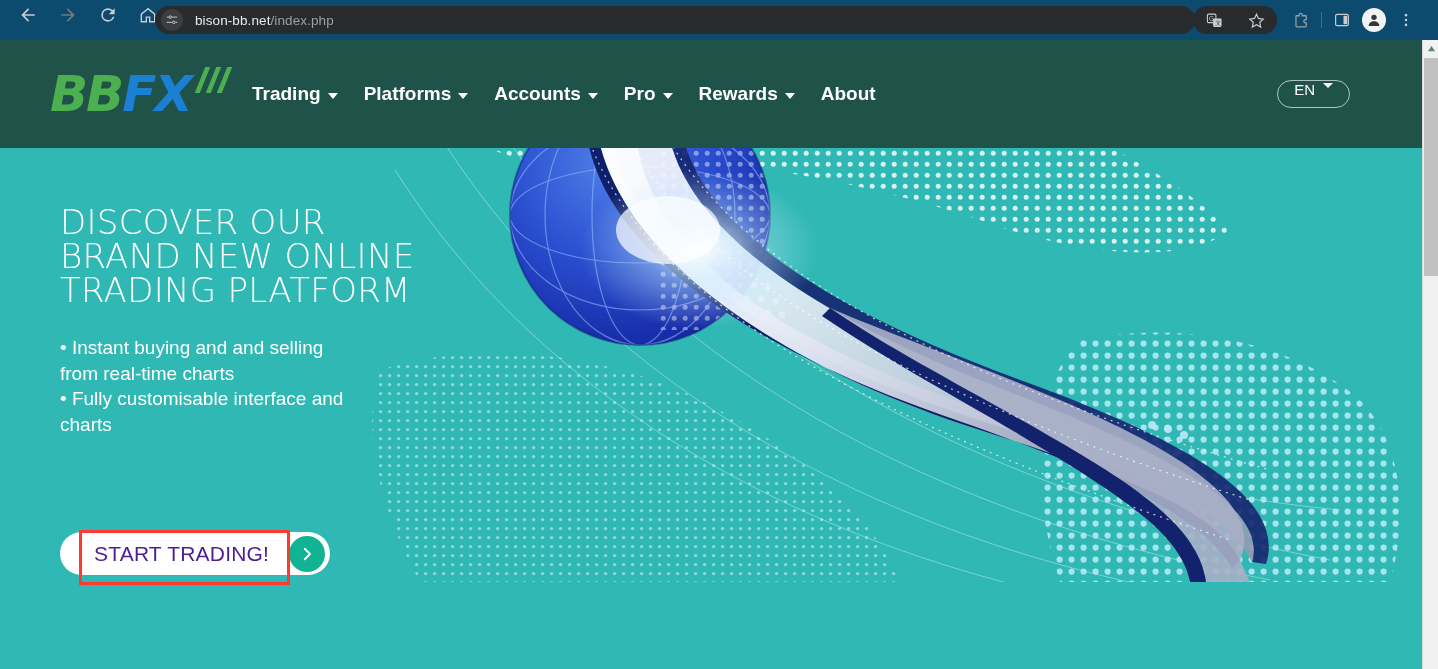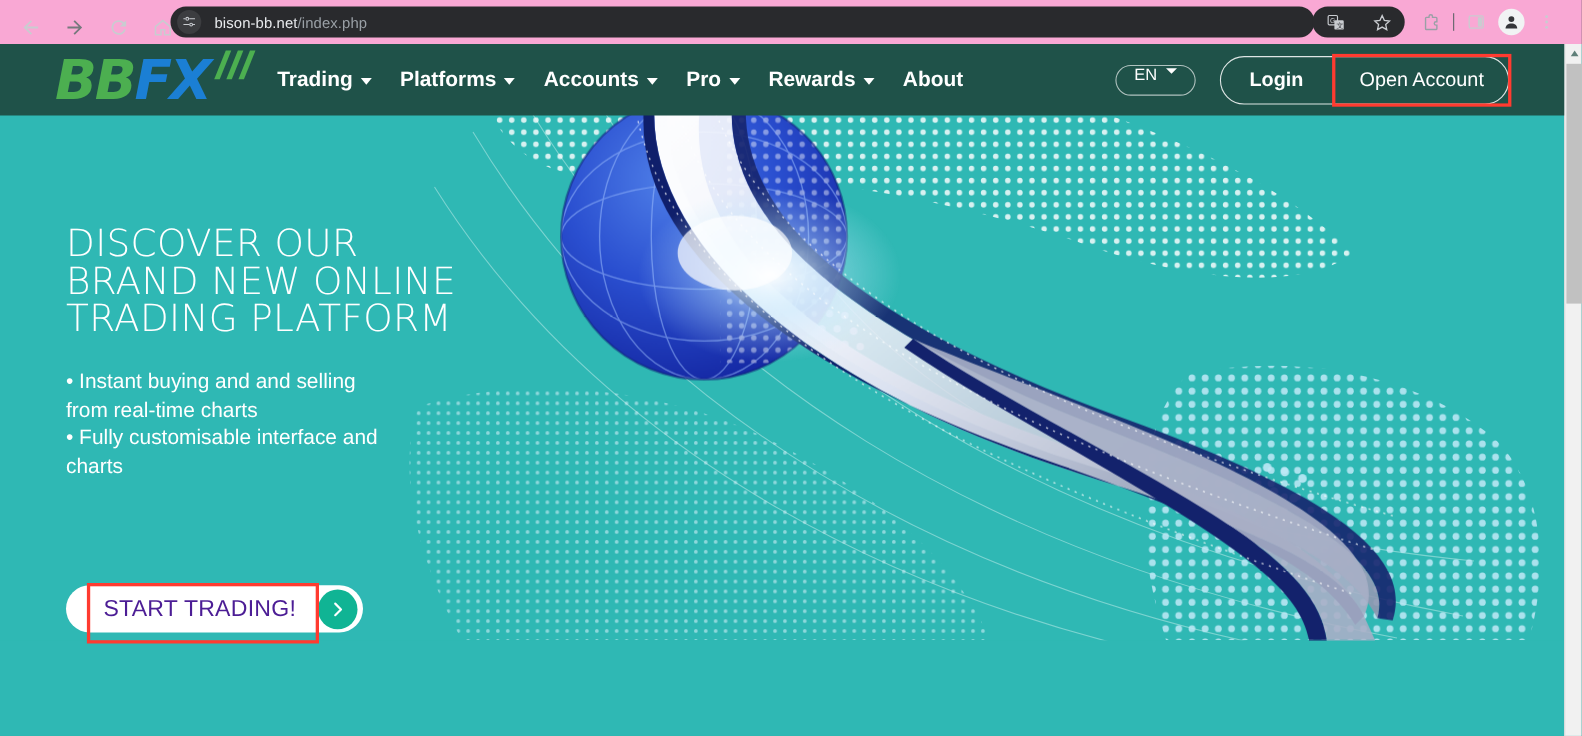--- a/index.html
+++ b/index.html
@@ -8,22 +8,22 @@
     width: 1438px; height: 669px;
     overflow: hidden;
     font-family: "Liberation Sans", sans-serif;
     background: #2b2b2b;
   }
 
   
   .browser-bar {
     position: absolute; left: 0; top: 0;
     width: 1438px; height: 40px;
-    background: #f9a8d4;
-    display: flex; align-items: flex-end;
+    background: #0c4a6e;
+    display: flex; align-items: flex-start;
   }
   .nav-btns { display: flex; align-items: center; padding-left: 8px; }
   .nav-btn {
     width: 30px; height: 30px;
     display: flex; align-items: center; justify-content: center;
     border-radius: 50%;
     margin: 0 5px;
   }
   .nav-btn svg { display: block; }
   .omnibox {
@@ -80,21 +80,21 @@
   .viewport {
     position: absolute; left: 0; top: 40px;
     width: 1438px; height: 629px;
     overflow: hidden;
     background: #2fb8b4;
   }
 
   
   .site-header {
     position: absolute; left: 0; top: 0;
-    width: 1422px; height: 65px;
+    width: 1422px; height: 108px;
     background: #1f5249;
     display: flex; align-items: center;
     z-index: 30;
   }
   .logo {
     position: relative;
     margin-left: 50px;
     width: 200px; height: 56px;
     flex: 0 0 auto;
   }
@@ -534,24 +534,20 @@
       <div class="nav-item">
         <span>About</span>
       </div>
     </nav>
 
     <div class="header-right">
       <div class="lang-pill">
         <span>EN</span>
         <span class="caret"></span>
       </div>
-      <div class="auth-pill">
-        <div class="auth-btn login">Login</div>
-        <div class="auth-btn open-account">Open Account</div>
-      </div>
     </div>
   </div>
 
   <div class="hero">
     <div class="hero-copy">
       <h1 class="hero-title">DISCOVER OUR BRAND NEW ONLINE TRADING PLATFORM</h1>
       <div class="hero-bullets">
         <div>• Instant buying and and selling from real-time charts</div>
         <div>• Fully customisable interface and charts</div>
       </div>

